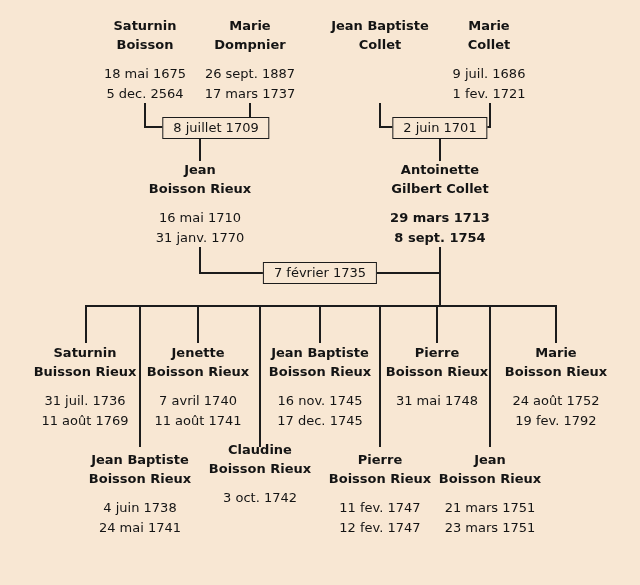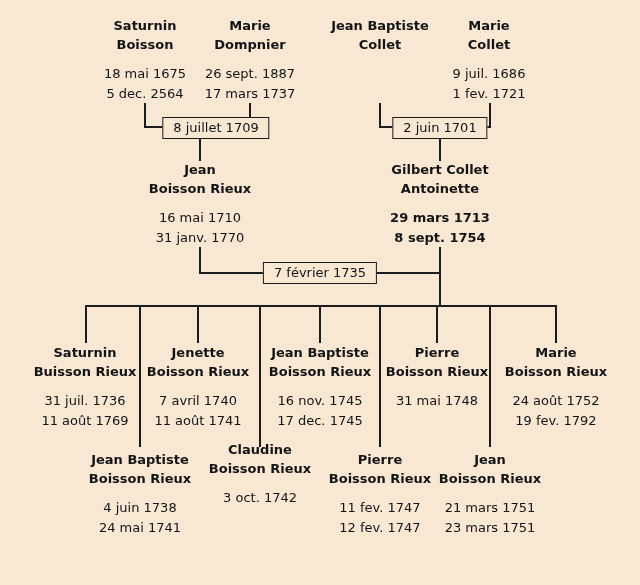--- a/index.html
+++ b/index.html
@@ -110,22 +110,22 @@
 
   <div class="person" style="left:200px;top:160px;">
     <div class="name">Jean</div>
     <div class="name">Boisson Rieux</div>
     <div class="dates">
       <div class="date">16 mai 1710</div>
       <div class="date">31 janv. 1770</div>
     </div>
   </div>
   <div class="person bold" style="left:440px;top:160px;">
+    <div class="name">Antoinette</div>
     <div class="name">Gilbert Collet</div>
-    <div class="name">Antoinette</div>
     <div class="dates">
       <div class="date">29 mars 1713</div>
       <div class="date">8 sept. 1754</div>
     </div>
   </div>
 
   <div class="person" style="left:85px;top:343px;">
     <div class="name">Saturnin</div>
     <div class="name">Buisson Rieux</div>
     <div class="dates">

